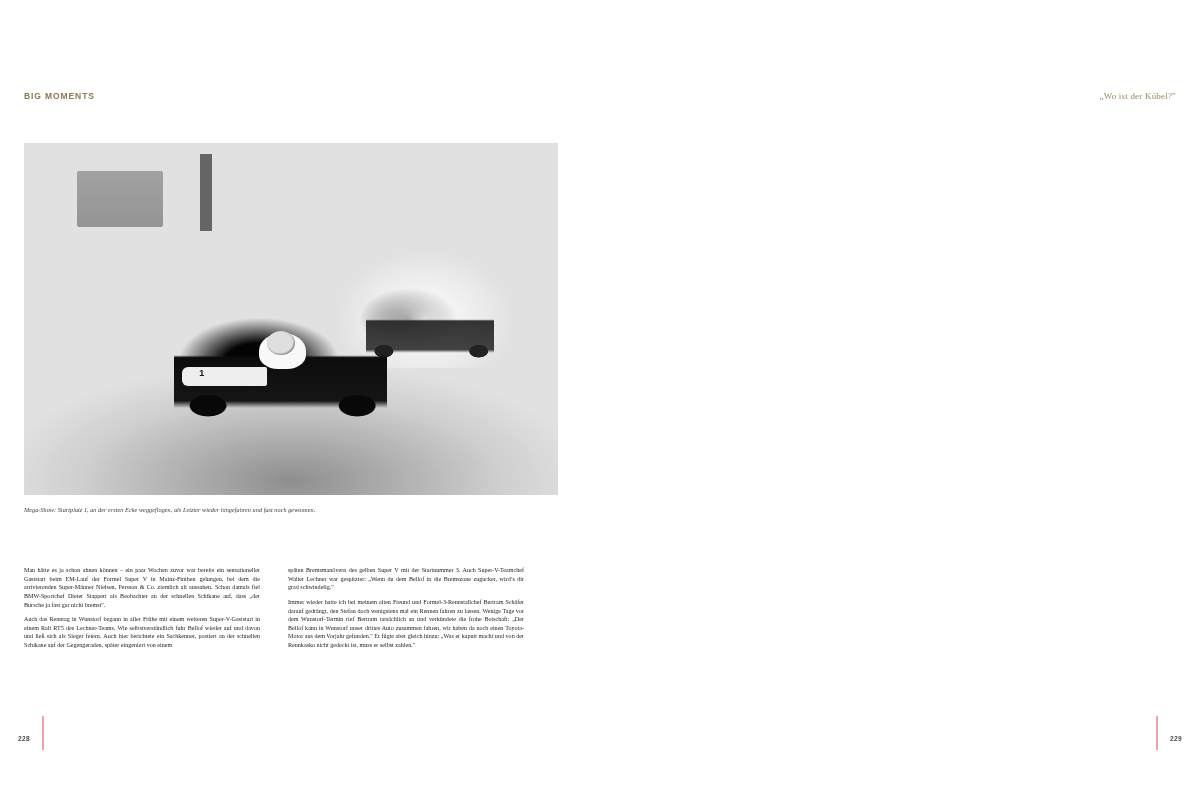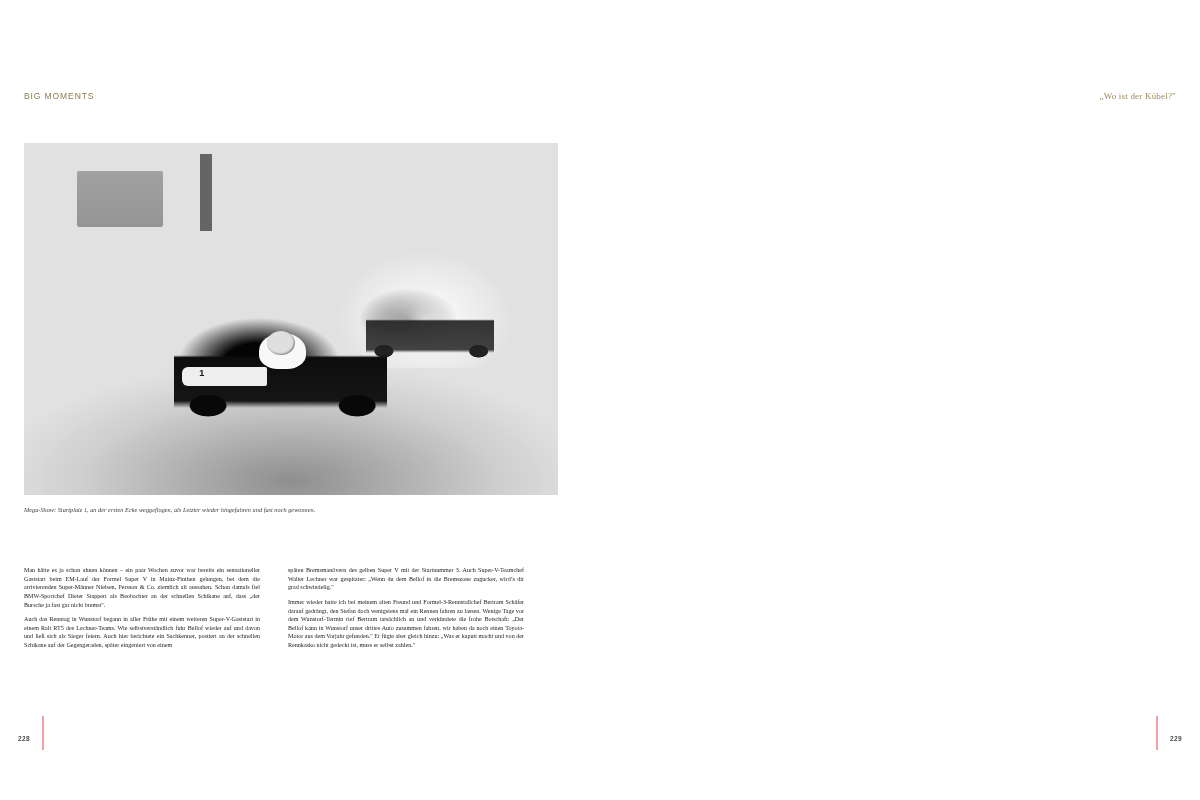--- a/index.html
+++ b/index.html
@@ -13,21 +13,21 @@
   .spread{position:absolute;inset:0;background:#fdfdfd;}
   .page{position:absolute;top:0;bottom:0;background:#ffffff;}
   .page-left{left:0;width:600px;}
   .page-right{left:600px;width:600px;}
 
   
   .runhead{
     position:absolute;top:91px;
     font-family:"Liberation Sans", sans-serif;
     font-size:8.5px;letter-spacing:.9px;
-    color:#8a7a4e;font-weight:400;
+    color:#8a7a4e;font-weight:700;
     white-space:nowrap;
   }
   .runhead-left{left:24px;}
   .runhead-right{right:24px;font-family:"Liberation Serif",serif;font-weight:400;letter-spacing:.2px;font-size:9px;color:#9b8a5c;}
 
   
   .photo{position:absolute;overflow:hidden;}
   .photo-left{left:24px;top:143px;width:534px;height:352px;}
 
   .caption{

